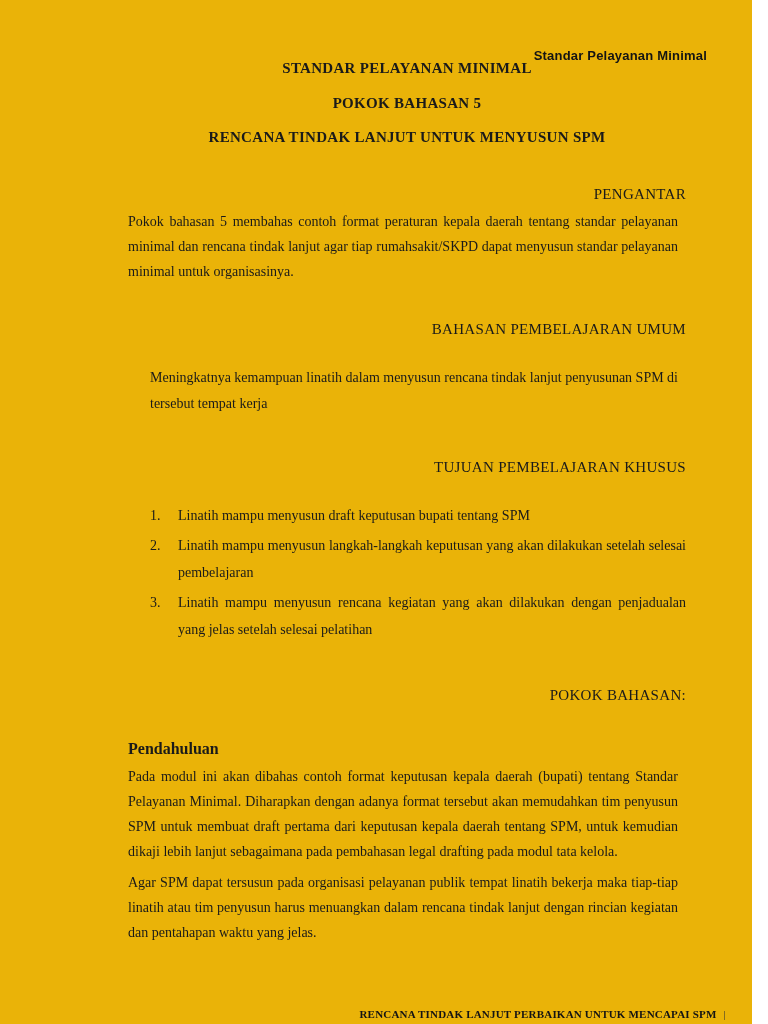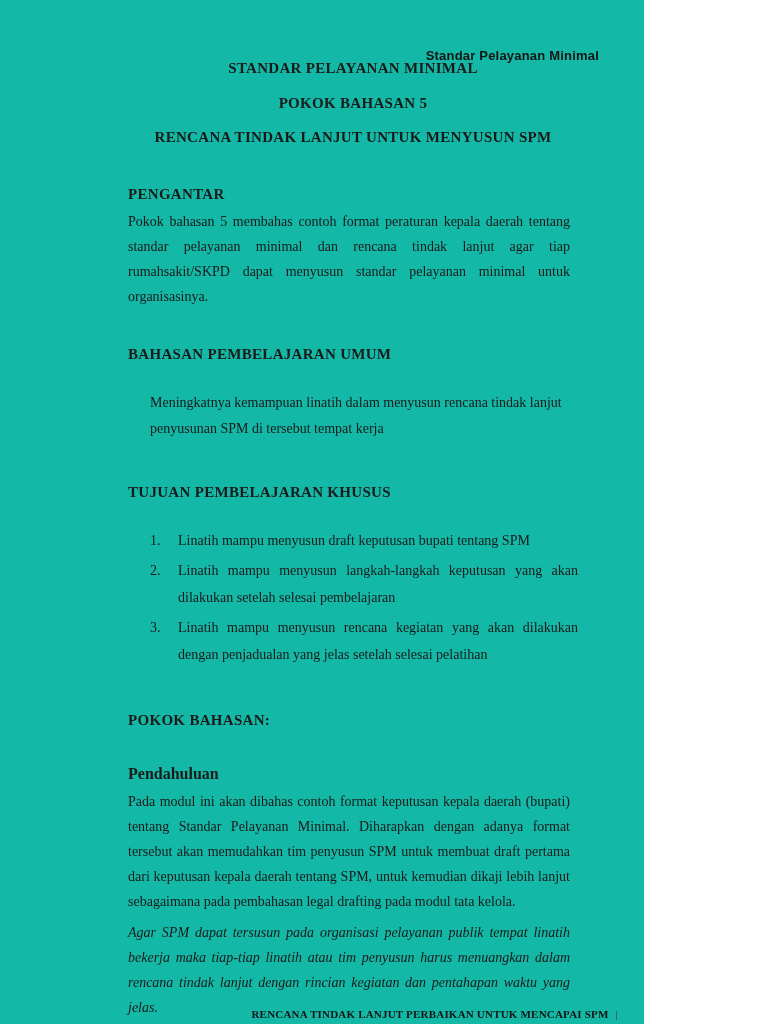--- a/index.html
+++ b/index.html
@@ -6,23 +6,23 @@
   html, body {
     margin: 0;
     padding: 0;
     width: 768px;
     height: 1024px;
     background: #ffffff;
     overflow: hidden;
   }
   .page {
     position: relative;
-    width: 644px;
+    width: 752px;
     height: 1024px;
-    background: #14b8a6;
+    background: #eab308;
     color: #1a1a1a;
     font-family: "Liberation Serif", "DejaVu Serif", serif;
     font-size: 14px;
   }
   
   .running-header {
     position: absolute;
     top: 48px;
     right: 45px;
     font-family: "Liberation Sans", "DejaVu Sans", sans-serif;
@@ -54,22 +54,23 @@
   .doc-subtitle {
     margin: 17px 0 16px 0;
     text-align: center;
     font-size: 15px;
     font-weight: 700;
     letter-spacing: 0.3px;
   }
   h3.section-heading {
     margin: 0;
     font-size: 15px;
-    font-weight: 700;
+    font-weight: 400;
     letter-spacing: 0.3px;
+    text-align: right;
   }
   .sec-pengantar { margin-top: 40px; }
   .sec-tujuan-umum { margin-top: 37px; }
   .sec-tujuan-khusus { margin-top: 42px; }
   .sec-pokok-bahasan { margin-top: 44px; }
   p.body-par {
     margin: 6px 8px 0 0;
     line-height: 25px;
     text-align: justify;
   }
@@ -94,21 +95,21 @@
   ol.num-list .li-text {
     flex: 1;
     text-align: justify;
   }
   h4.sub-heading {
     margin: 36px 0 0 0;
     font-size: 16px;
     font-weight: 700;
   }
   .pendahuluan-par1 { margin-top: 4px; }
-  .pendahuluan-par2 { margin-top: 24px; font-style: italic; }
+  .pendahuluan-par2 { margin-top: 24px; }
   
   .page-footer {
     position: absolute;
     right: 26px;
     bottom: 4px;
     font-family: Liberation Serif, serif;
     font-weight: 700;
     font-size: 11px;
     color: #141414;
     letter-spacing: 0.2px;

